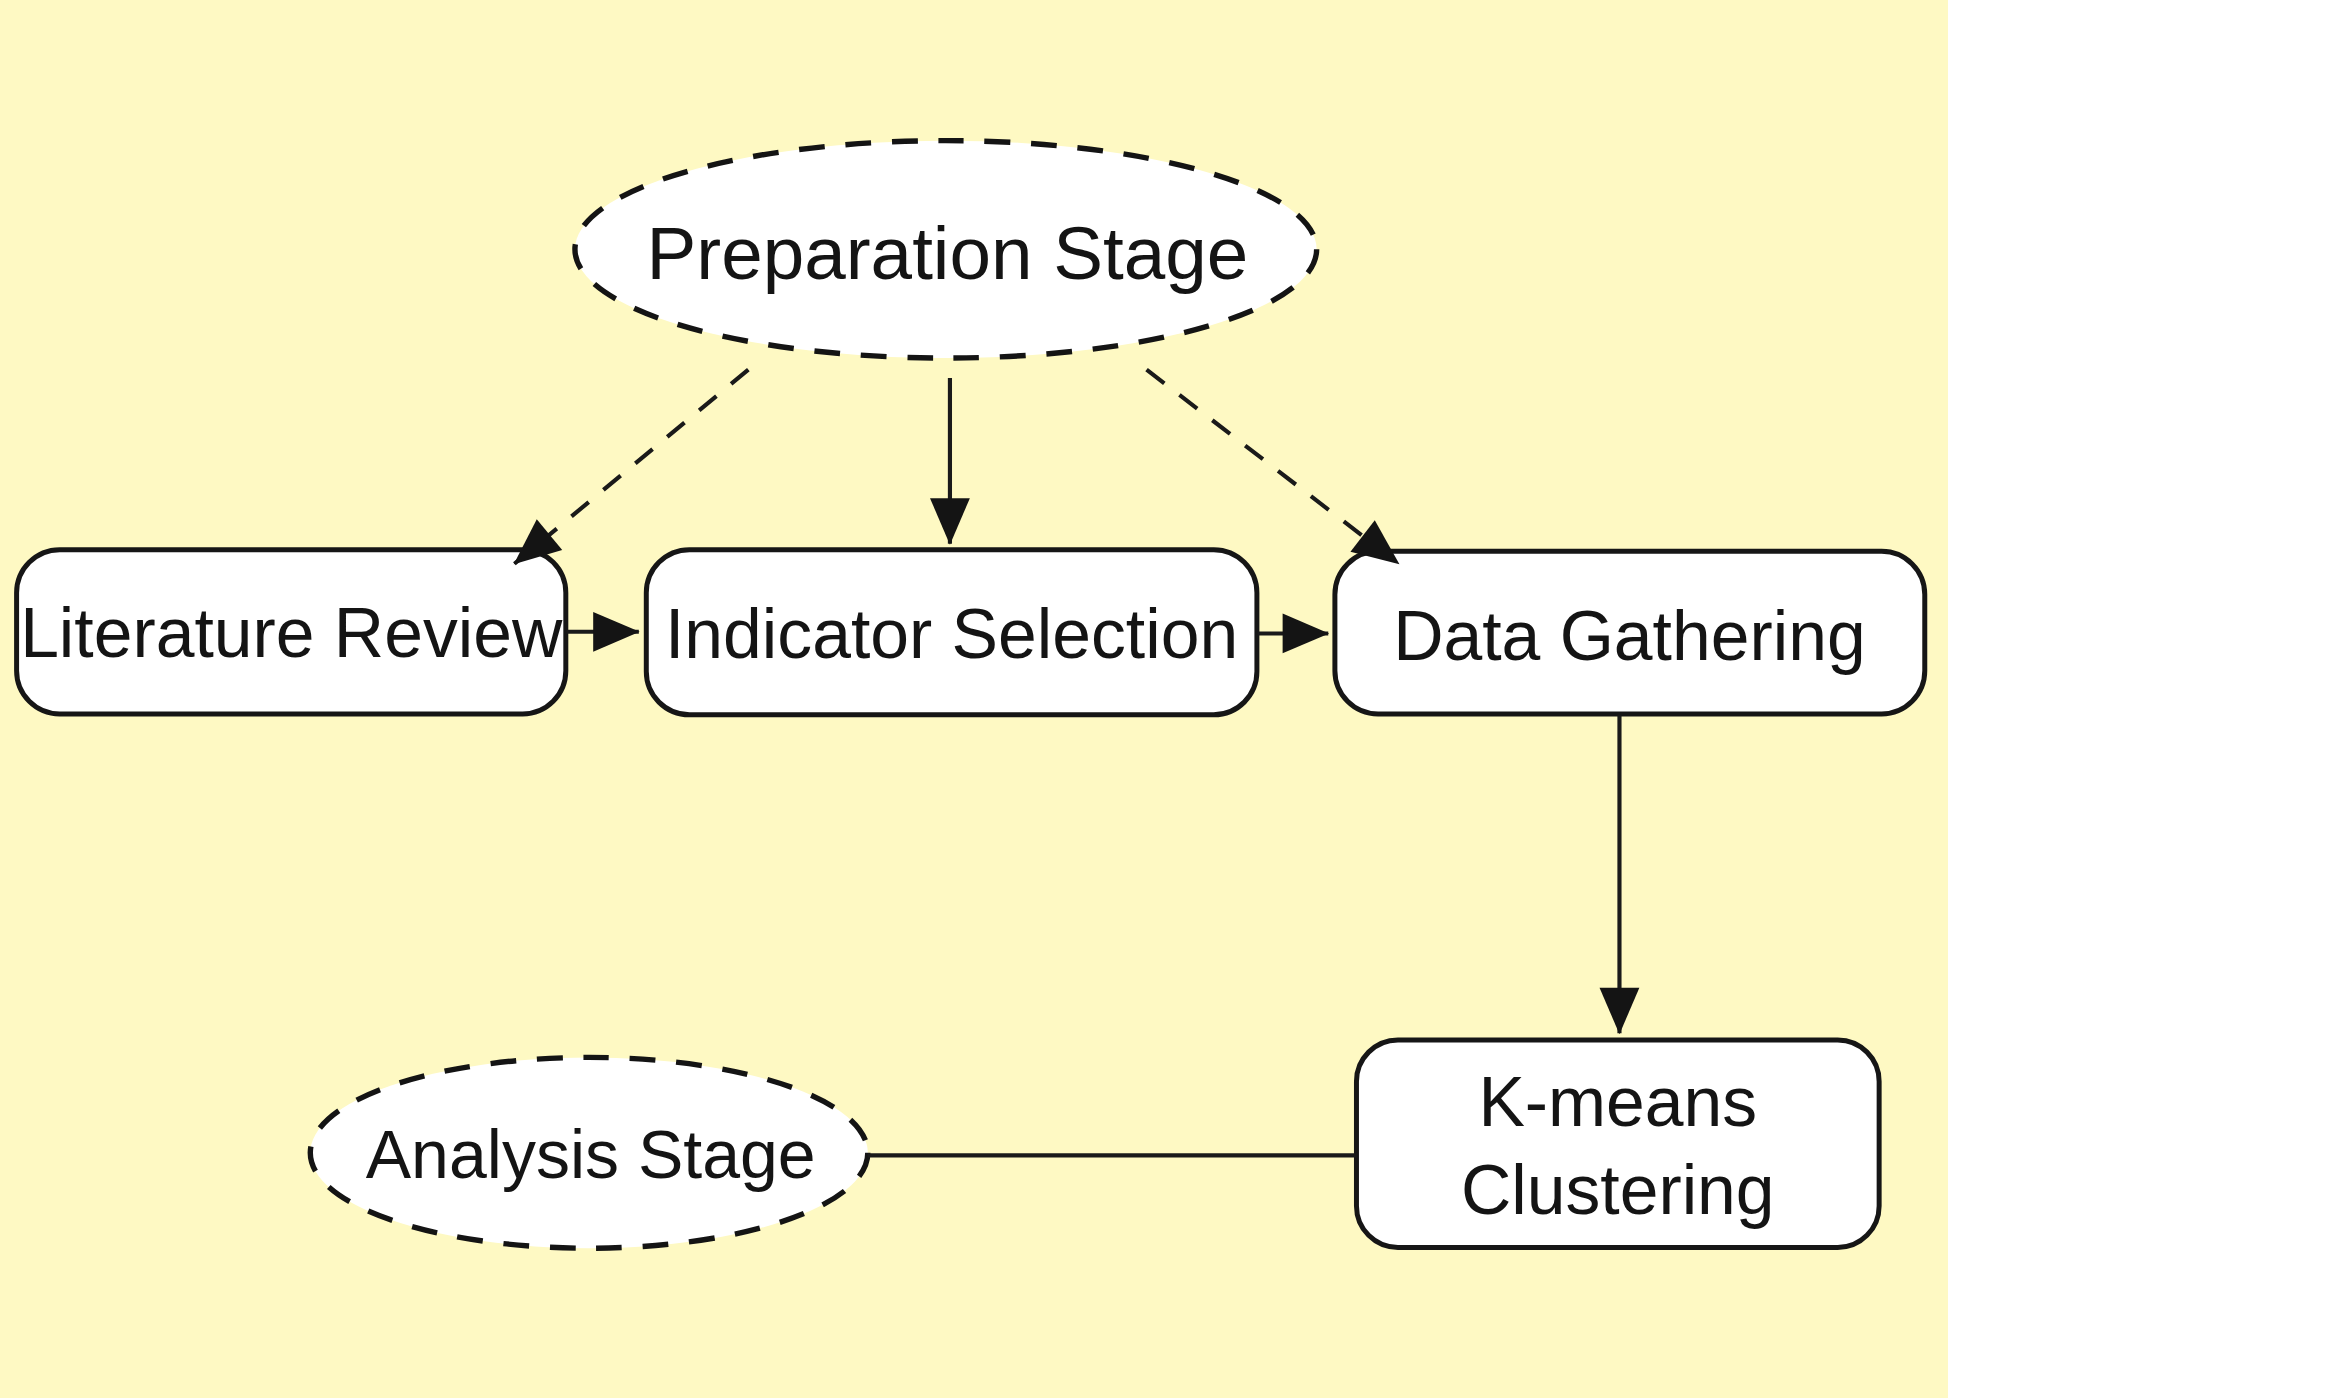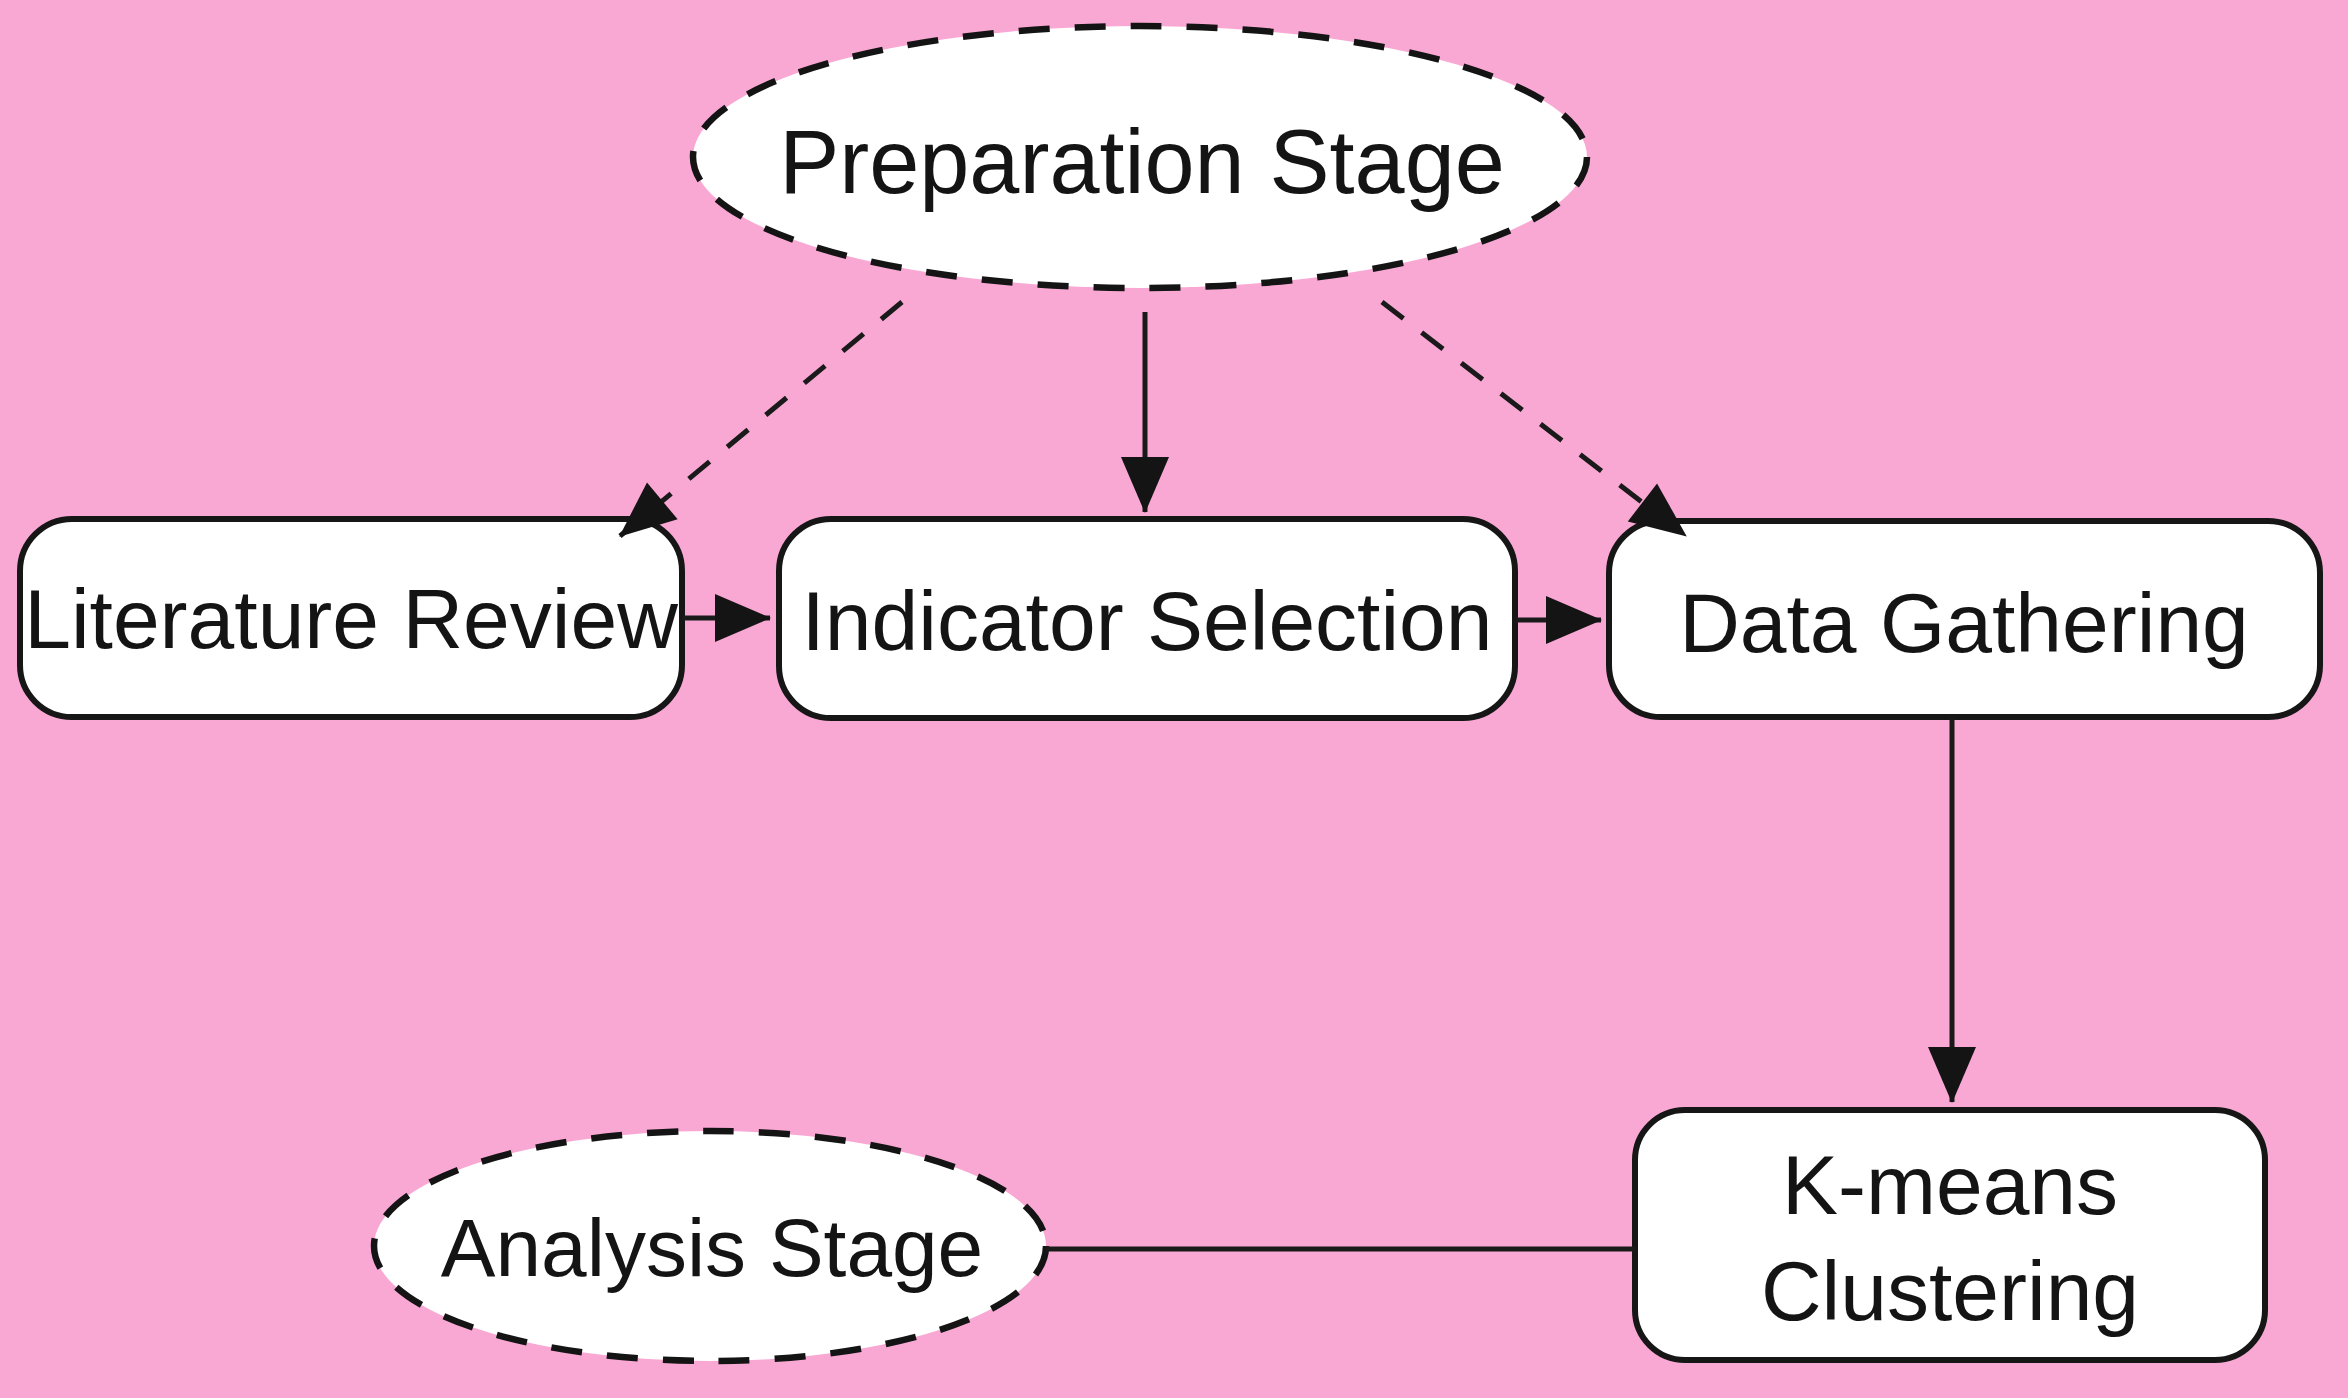--- a/index.html
+++ b/index.html
@@ -2,23 +2,23 @@
 <html><head>
 <meta charset="utf-8">
 <style>
   html, body {
     margin: 0;
     padding: 0;
     background: #ffffff;
   }
   #stage {
     position: relative;
-    width: 2348px;
+    width: 1948px;
     height: 1398px;
-    background: #f9a8d4;
+    background: #fef9c3;
     overflow: hidden;
   }
   svg {
     display: block;
     width: 100%;
     height: 100%;
   }
   .node-box {
     fill: #ffffff;
     stroke: #161616;

